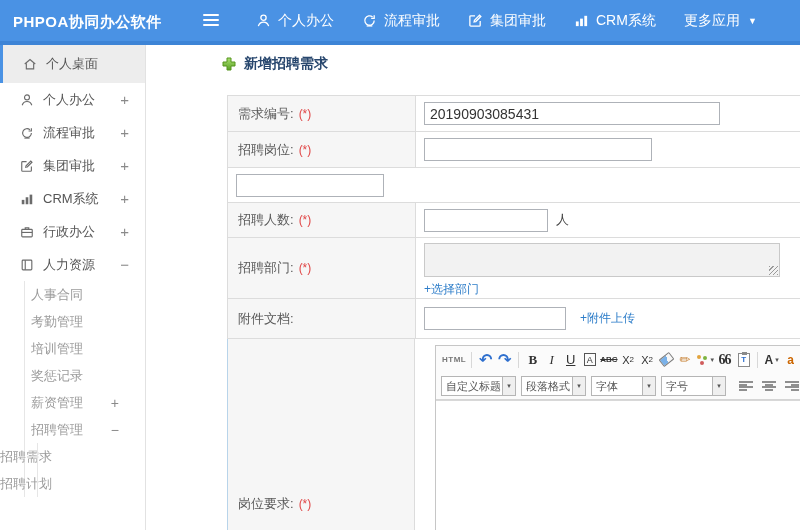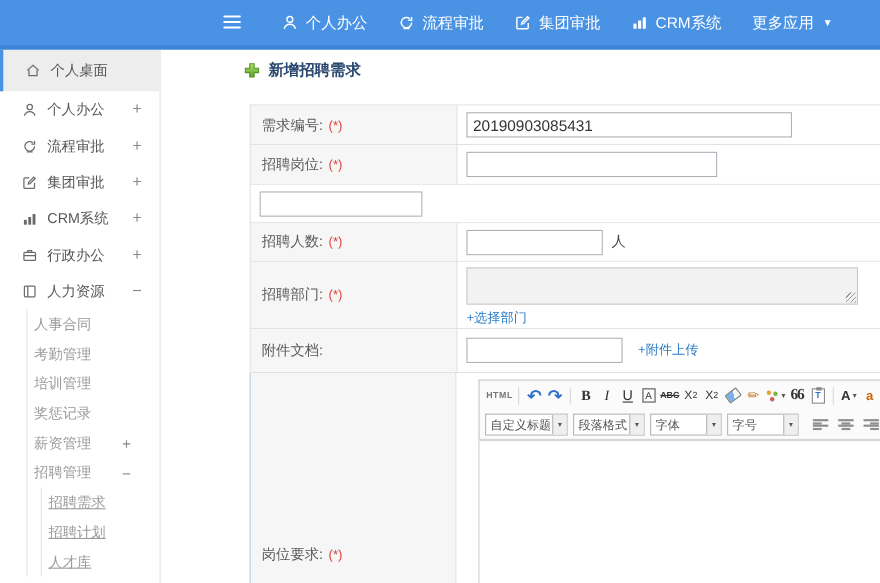--- a/index.html
+++ b/index.html
@@ -30,21 +30,21 @@
   .side-item svg { width:14px; height:14px; stroke:#6b6b6b; fill:none; stroke-width:1.3; }
   .side-item svg .fillg { fill:#6b6b6b; stroke:none; }
   .expander { position:absolute; right:16px; font-size:15px; font-weight:300; color:#8a8a8a; }
   .submenu { position:relative; }
   .submenu::before { content:""; position:absolute; left:24px; top:0; bottom:0; border-left:1px solid #e6e6e6; }
   .sub-item { position:relative; height:27px; display:flex; align-items:center;
               padding-left:31px; font-size:13px; color:#9b9b9b; cursor:pointer; }
   .sub-item .expander { right:26px; font-size:14px; }
   .subsubmenu { position:relative; }
   .subsubmenu::before { content:""; position:absolute; left:37px; top:0; bottom:0; border-left:1px solid #e6e6e6; }
-  .subsub-item { height:27px; display:flex; align-items:center; padding-left:44px; font-size:13px; color:#9b9b9b; cursor:pointer;text-decoration:underline; }
+  .subsub-item { height:27px; display:flex; align-items:center; font-size:13px; color:#9b9b9b; cursor:pointer; }
 
   
   .main { position:absolute; left:147px; top:45px; right:0; bottom:0; background:#fff; overflow:hidden; }
   .title-bar { position:absolute; left:75px; top:10px; display:flex; align-items:center; }
   .plus-icon { display:inline-flex; margin-right:8px; }
   .page-title { font-size:14px; font-weight:bold; color:#28476e; }
 
   
   .form-table { position:absolute; left:80px; top:50px; width:573px;
                 border-top:1px solid #dcdcdc; border-left:1px solid #dcdcdc; }
@@ -111,20 +111,21 @@
   .align-ic i { display:block; height:2px; background:#8f8f8f; }
   .al-left i:nth-child(2), .al-left i:nth-child(4) { width:60%; }
   .al-center i:nth-child(2), .al-center i:nth-child(4) { width:60%; margin:0 auto; }
   .al-right i:nth-child(2), .al-right i:nth-child(4) { width:60%; margin-left:auto; }
   .editor-body { height:140px; background:#fff; border-top:1px solid #d8d8d8; cursor:text; }
 </style>
 </head>
 <body>
 
 <div class="navbar">
+  <div class="brand">PHPOA协同办公软件</div>
   <div class="hamburger">
       <i></i>
       <i></i>
       <i></i>
     </div>
   <div class="nav-menu">
     <div class="nav-item">
       <span class="nicon">
         <svg viewBox="0 0 16 16">
             <circle cx="8" cy="5" r="2.8"></circle>
@@ -263,23 +264,20 @@
     <div class="sub-item">
       <span>招聘管理</span>
       <span class="expander">−</span>
     </div>
     <div class="subsubmenu">
       <div class="subsub-item">
         <span>招聘需求</span>
       </div>
       <div class="subsub-item">
         <span>招聘计划</span>
-      </div>
-      <div class="subsub-item">
-        <span>人才库</span>
       </div>
     </div>
   </div>
 </div>
 
 <div class="main">
   <div class="title-bar">
     <span class="plus-icon">
       <svg width="14" height="14" viewBox="0 0 14 14">
         <defs>

